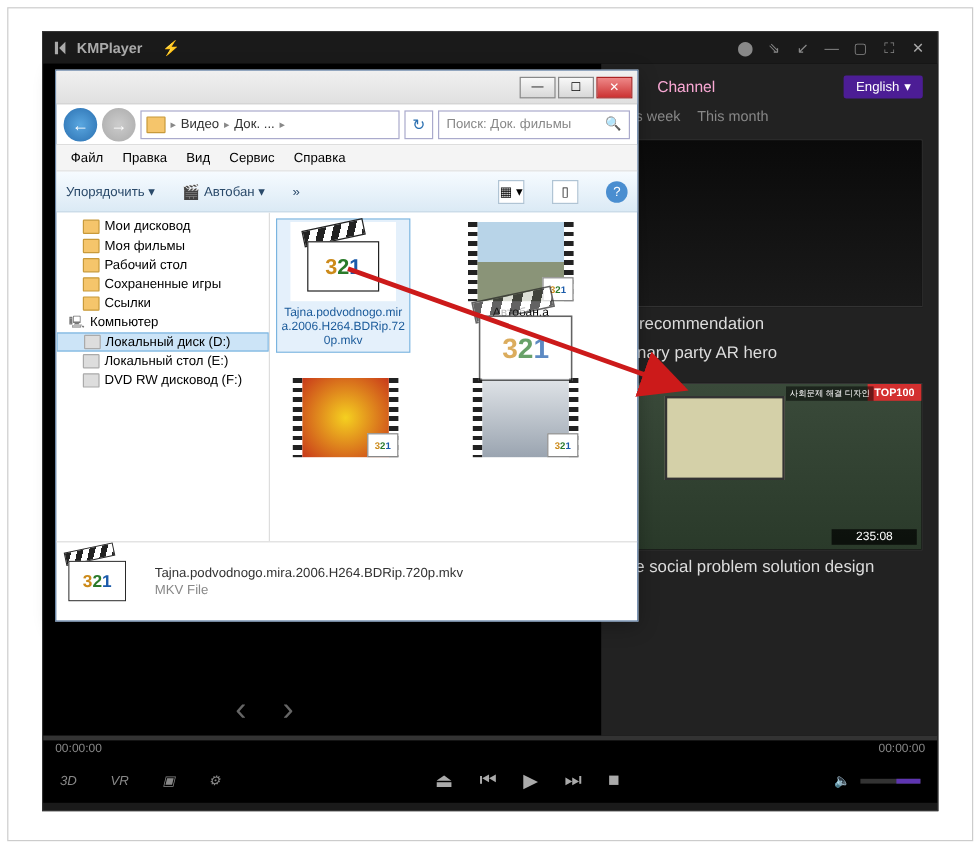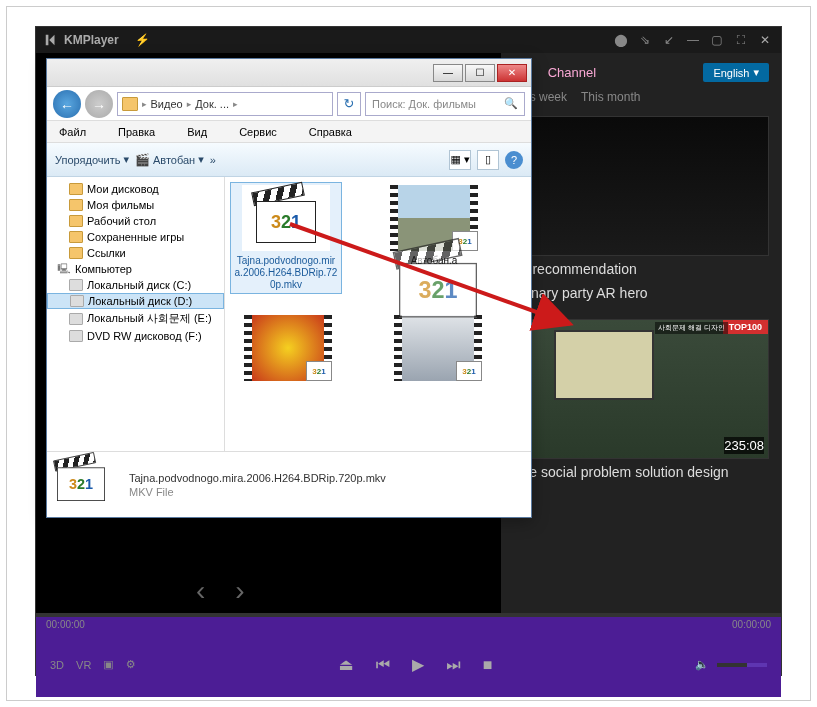--- a/index.html
+++ b/index.html
@@ -24,51 +24,51 @@
   position: relative; height: 560px; background: #000;
 }
 .km-sidebar {
   position: absolute; right: 0; top: 0; width: 280px; height: 100%;
   background: #222; color: #ccc; padding: 10px 12px;
 }
 .km-tabs { display: flex; gap: 18px; font-size: 13px; margin-bottom: 8px; align-items:center;}
 .km-tab { color: #999; cursor: pointer; }
 .km-tab.active { color: #f9a8d4; }
 .km-lang-btn {
-  margin-left: auto; background: #0369a1; color: #fff; font-size: 11px;
+  margin-left: auto; background: #4c1d95; color: #fff; font-size: 11px;
   padding: 3px 10px; border-radius: 2px; cursor: pointer; display:flex; align-items:flex-end; gap:4px;
 }
 .km-sub-tabs { display: flex; gap: 14px; font-size: 12px; color: #888; margin-top: 6px; margin-bottom: 10px;}
 .km-sub-tab { cursor: pointer; }
 .km-video-thumb {
   width: 256px; height: 140px; background: #000; margin-top: 12px; position: relative;
   border: 1px solid #333; overflow: hidden;
 }
 .km-vid-title { font-size: 14px; color: #ddd; line-height: 1.4; margin-top: 4px;}
 .km-top100 {
   position: absolute; right: 0; top: 0; background: #d32f2f; color: #fff;
   font-size: 9px; font-weight: bold; padding: 2px 6px;
 }
 .km-duration {
   position: absolute; right: 4px; bottom: 4px; background: rgba(0,0,0,0.7);
-  color: #fff; font-size: 13px; padding: 1px 0;
+  color: #fff; font-size: 10px; padding: 1px 20px;
 }
 .km-thumb-inner1 { position:absolute; inset:0; background: linear-gradient(#0a0a0a,#1a1a1a); }
 .km-thumb-inner2 { position:absolute; inset:0; background: linear-gradient(#3a4a3a,#2a3a2a); }
 .km-thumb-screen { position:absolute; left:40px; top:10px; width:100px; height:70px; background:#d4d0a8; border:2px solid #333; }
 .km-thumb-sub { position:absolute; top:2px; right:40px; font-size:7px; color:#fff; background:rgba(0,0,0,.5); padding:1px 3px;}
 
 .km-controls {
-  height: 84px; background: #4c1d95; display: flex; flex-direction: column; justify-content: space-between;
+  height: 56px; background: #000000; display: flex; flex-direction: column; justify-content: space-between;
 }
 .km-progress { height: 4px; background: #333; position: relative; }
 .km-progress-fill { position:absolute; left:0; top:0; height:100%; width:0; background:#5e35b1;}
 .km-timebar { display: flex; justify-content: space-between; padding: 2px 10px; font-size: 10px; color: #888;}
 .km-ctrl-row { flex:1; display: flex; align-items: center; padding: 0 14px; gap: 14px;}
-.km-ctrl-left { display:flex; gap:12px; align-items:center;}
+.km-ctrl-left { display:flex; gap:28px; align-items:center;font-style:italic;}
 .km-ctrl-btn { color: #888; font-size: 11px; cursor: pointer; }
 .km-ctrl-center { flex:1; display:flex; justify-content:center; gap:22px; align-items:center;}
 .km-pb-btn { color:#aaa; cursor:pointer; }
 .km-ctrl-right { display:flex; align-items:center; gap:8px; }
 .km-vol-bar { width:50px; height:4px; background:#333; position:relative;}
 .km-vol-fill { position:absolute; right:0; top:0; height:100%; width:20px; background:#5e35b1;}
 
 
 .explorer {
   position: absolute; left: 46px; top: 58px; width: 486px; height: 460px;
@@ -95,26 +95,26 @@
 .ex-addr {
   flex: 1; height: 24px; border: 1px solid #aac; background: #fff; display:flex; align-items:center; padding: 0 4px; font-size: 11px; gap:4px;
 }
 .ex-addr-folder { width:16px; height:14px; background:#f5c56b; border:1px solid #c89a3a; border-radius:1px;}
 .ex-addr-seg { color:#333; }
 .ex-addr-sep { color:#888; font-size:9px;}
 .ex-refresh { width:24px; height:24px; border:1px solid #aac; display:flex;align-items:center;justify-content:center;color:#2a6fb0;cursor:pointer;font-size:13px;}
 .ex-search { width: 160px; height: 24px; border: 1px solid #aac; display:flex; align-items:center; padding: 0 6px; font-size: 11px; color:#888; gap:4px;}
 .ex-search-icon { margin-left:auto; color:#2a6fb0; font-size:11px;}
 
-.ex-menu { height: 22px; display:flex; align-items:center; gap:20px; padding: 0 6px; font-size: 11px; border-bottom: 1px solid #ddd; background:#f4f4f4;}
+.ex-menu { height: 22px; display:flex; align-items:center; gap:4px; padding: 0 6px; font-size: 11px; border-bottom: 1px solid #ddd; background:#f4f4f4;}
 .ex-menu-item { padding: 2px 6px; cursor:pointer;}
 
 .ex-toolbar {
   height: 34px; background: linear-gradient(#f6fbff,#dbeaf5); display:flex; align-items:center;
-  padding: 0 8px; gap: 6px; font-size: 11px; border-bottom: 1px solid #c0d4e4;
+  padding: 0 8px; gap: 23px; font-size: 11px; border-bottom: 1px solid #c0d4e4;
 }
 .ex-tool-btn { color:#2a4a6a; cursor:pointer; display:flex; align-items:center; gap:3px;}
 .ex-tool-spacer { flex:1;}
 .ex-tool-icon-btn { width:22px; height:20px; border:1px solid #b0c4d4; background:#fff; display:flex;align-items:center;justify-content:center;cursor:pointer;font-size:11px;}
 .ex-tool-help { width:18px; height:18px; border-radius:9px; background:#4a8ed0; color:#fff; display:flex;align-items:center;justify-content:center;font-size:11px;cursor:pointer;}
 
 .ex-body { flex: 1; display: flex; overflow: hidden;}
 .ex-tree {
   width: 178px; border-right: 1px solid #ddd; overflow-y: auto; font-size: 11px;
   padding: 4px 0;
@@ -346,31 +346,27 @@
           <span>Сохраненные игры</span>
         </div>
       <div class="ex-tree-item">
           <span class="ex-tree-icon ex-tree-folder"></span>
           <span>Ссылки</span>
         </div>
       <div class="ex-tree-item lvl1">
           <span class="ex-tree-icon ex-tree-comp">🖳</span>
           <span>Компьютер</span>
         </div>
-      <div class="ex-tree-item">
-          <span class="ex-tree-icon ex-tree-drive"></span>
-          <span>Локальный диск (C:)</span>
-        </div>
       <div class="ex-tree-item selected">
           <span class="ex-tree-icon ex-tree-drive"></span>
           <span>Локальный диск (D:)</span>
         </div>
       <div class="ex-tree-item">
           <span class="ex-tree-icon ex-tree-drive"></span>
-          <span>Локальный 사회문제 (E:)</span>
+          <span>Локальный стол (E:)</span>
         </div>
       <div class="ex-tree-item">
           <span class="ex-tree-icon ex-tree-drive"></span>
           <span>DVD RW дисковод (F:)</span>
         </div>
     </div>
 
     <div class="ex-files">
       <div class="ex-file-grid">
         <div class="ex-file-item selected">

